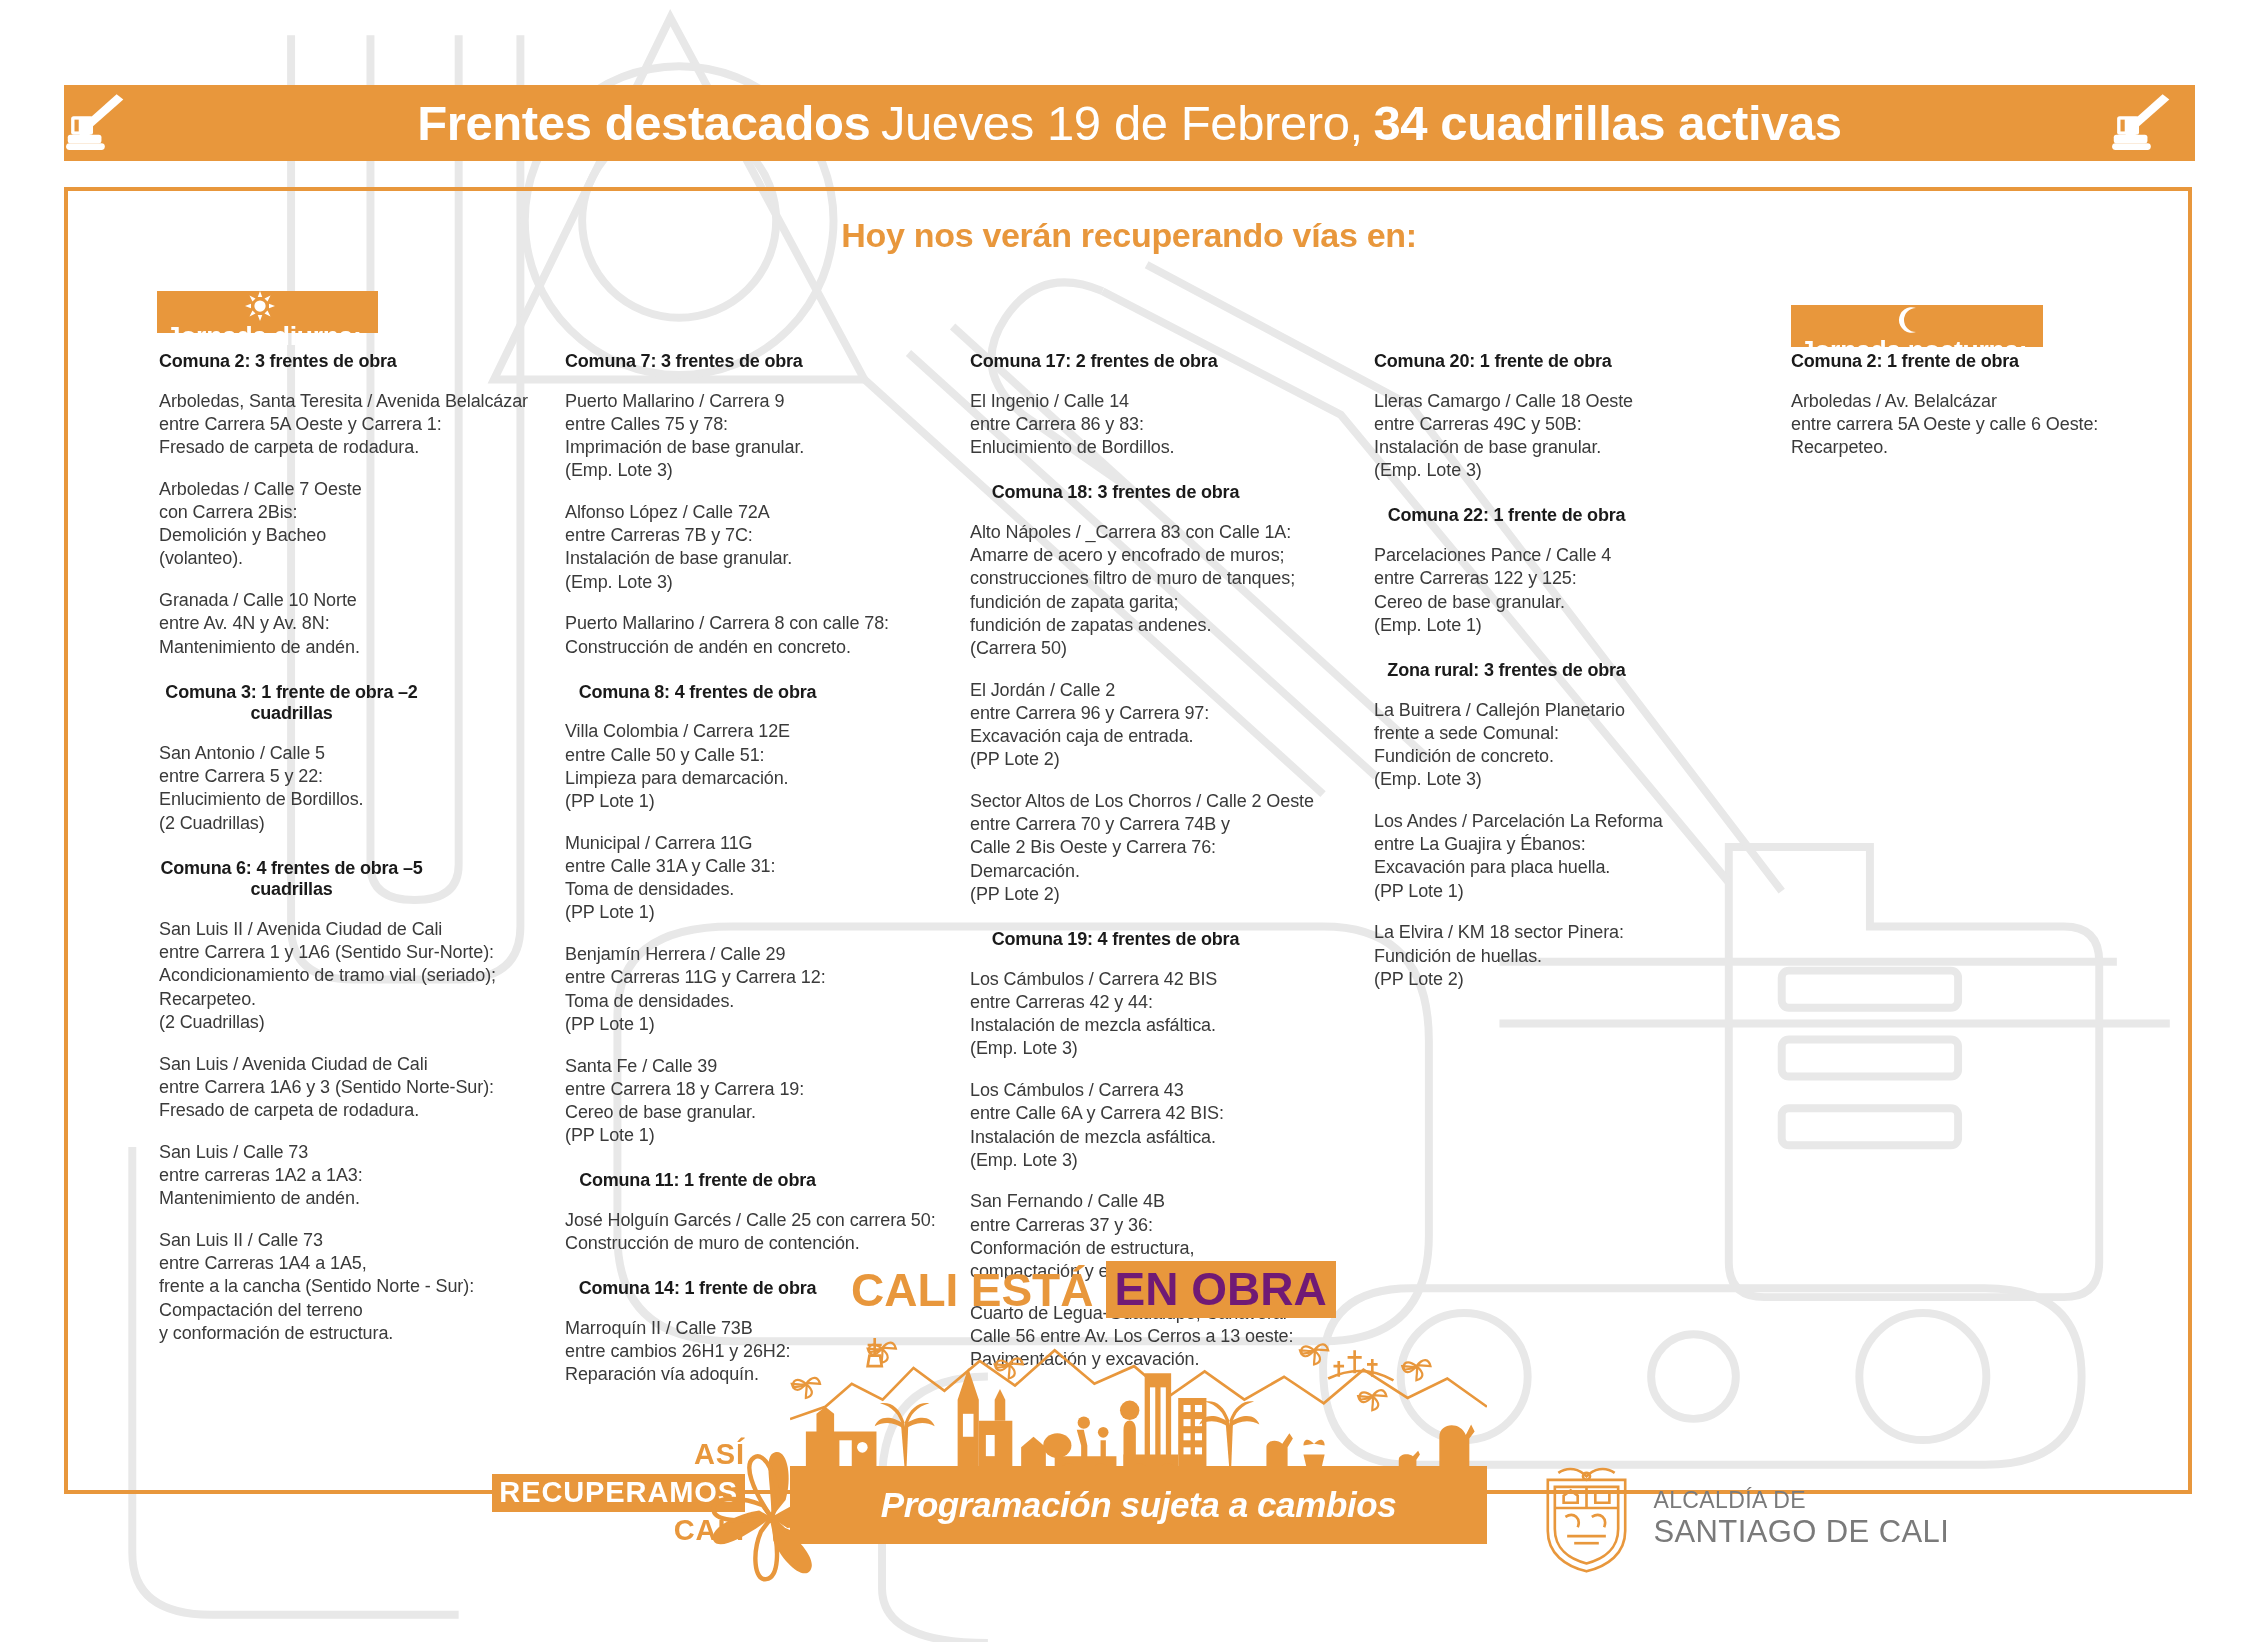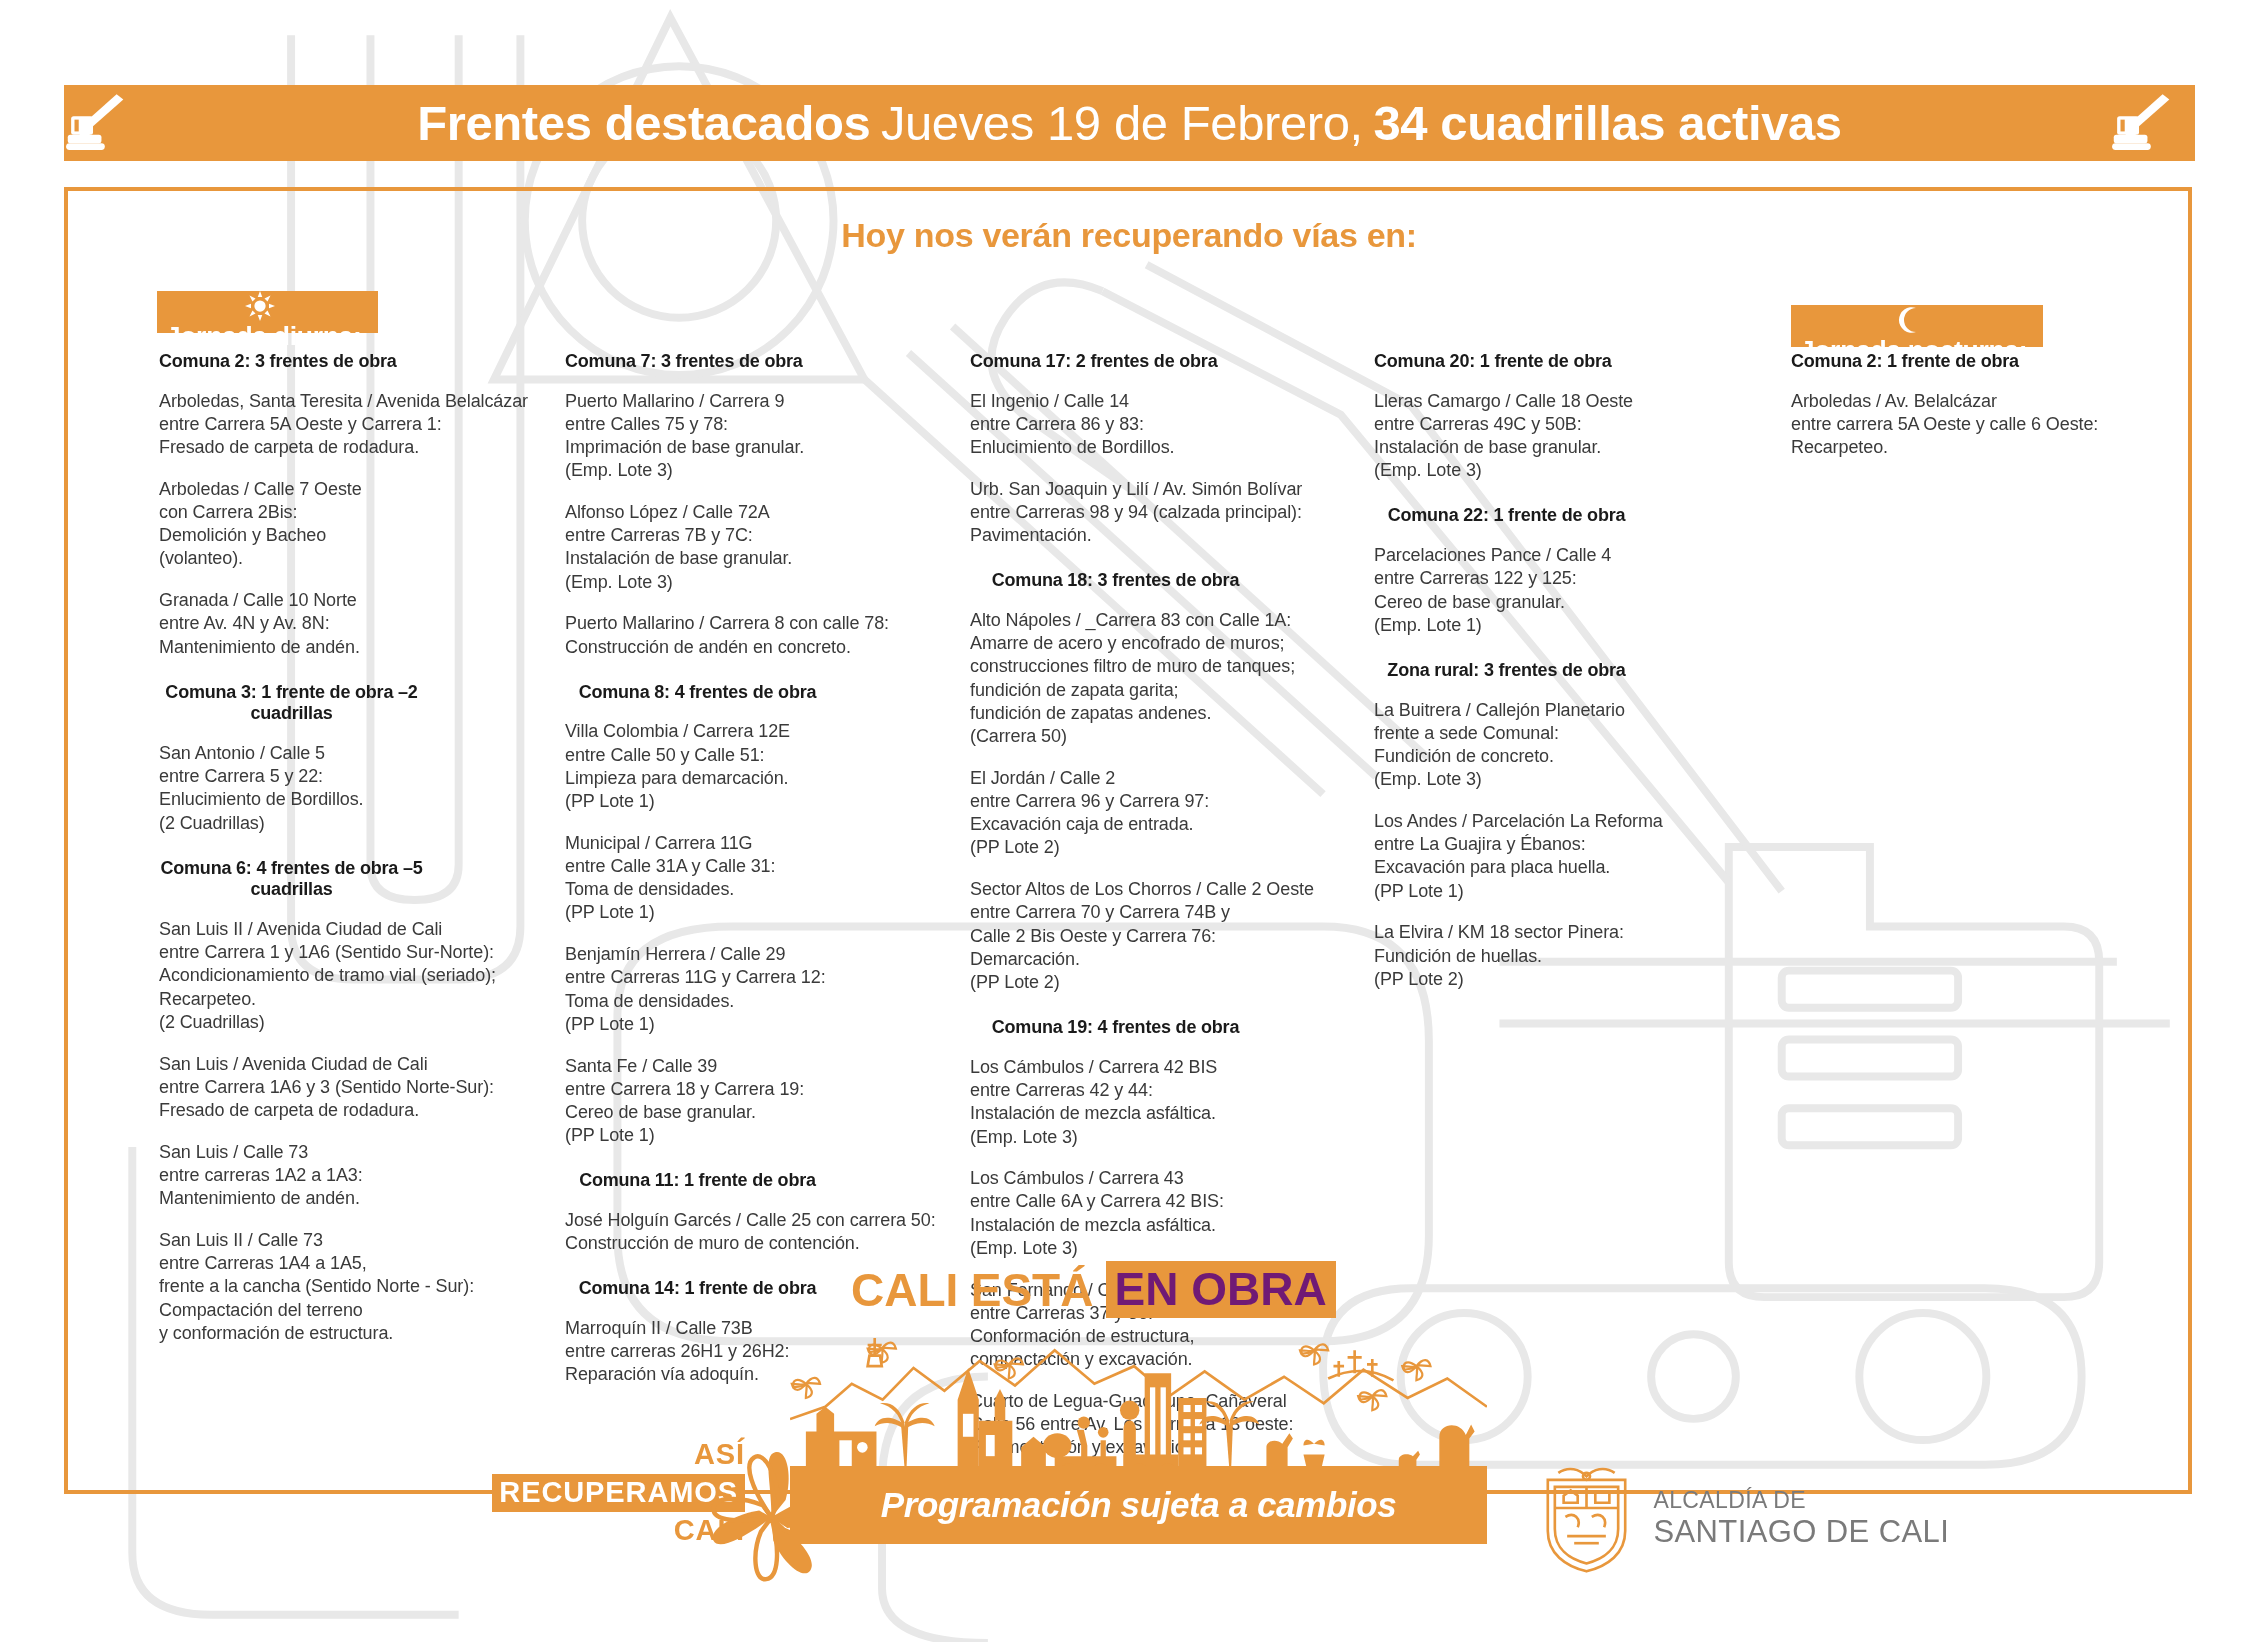--- a/index.html
+++ b/index.html
@@ -320,35 +320,30 @@
         <div>(PP Lote 1)</div>
       </div>
       <div class="com-head spaced">Comuna 11: 1 frente de obra</div>
       <div class="entry">
         <div>José Holguín Garcés / Calle 25 con carrera 50:</div>
         <div>Construcción de muro de contención.</div>
       </div>
       <div class="com-head spaced">Comuna 14: 1 frente de obra</div>
       <div class="entry">
         <div>Marroquín II / Calle 73B</div>
-        <div>entre carreras 26H1 y 26H2:</div>
+        <div>entre cambios 26H1 y 26H2:</div>
         <div>Reparación vía adoquín.</div>
       </div>
     </div>
   <div class="col" id="col-3">
       <div class="com-head">Comuna 17: 2 frentes de obra</div>
       <div class="entry">
         <div>El Ingenio / Calle 14</div>
         <div>entre Carrera 86 y 83:</div>
         <div>Enlucimiento de Bordillos.</div>
-      </div>
-      <div class="entry">
-        <div>Urb. San Joaquin y Lilí / Av. Simón Bolívar</div>
-        <div>entre Carreras 98 y 94 (calzada principal):</div>
-        <div>Pavimentación.</div>
       </div>
       <div class="com-head spaced">Comuna 18: 3 frentes de obra</div>
       <div class="entry">
         <div>Alto Nápoles / _Carrera 83 con Calle 1A:</div>
         <div>Amarre de acero y encofrado de muros;</div>
         <div>construcciones filtro de muro de tanques;</div>
         <div>fundición de zapata garita;</div>
         <div>fundición de zapatas andenes.</div>
         <div>(Carrera 50)</div>
       </div>

